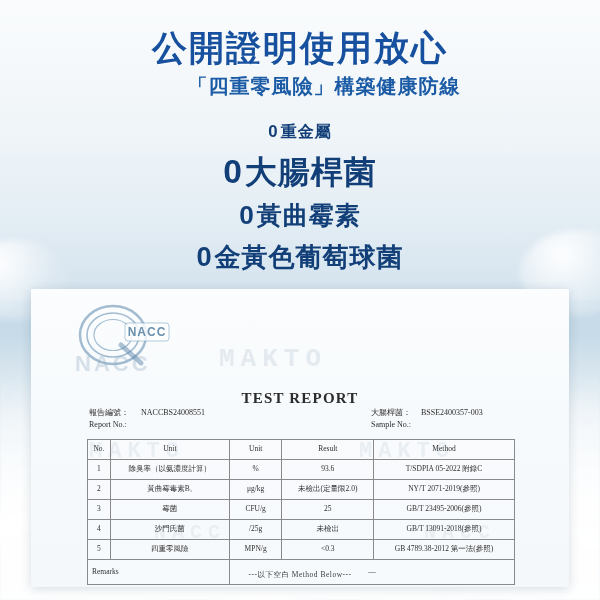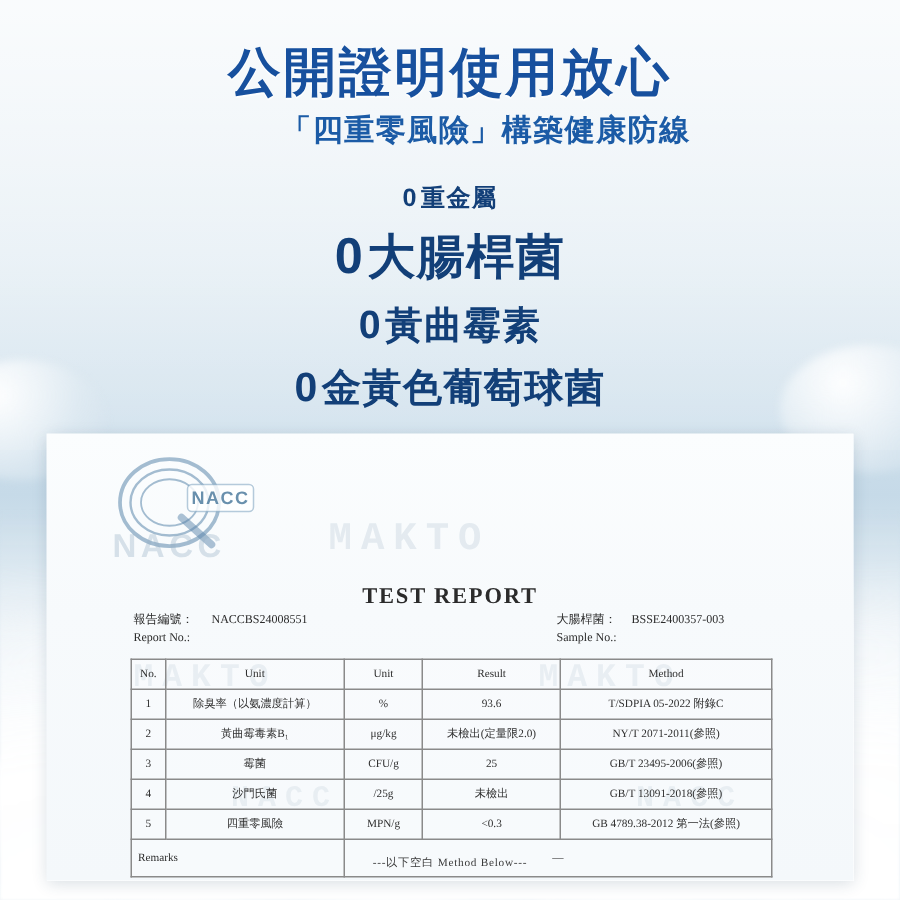--- a/index.html
+++ b/index.html
@@ -317,21 +317,21 @@
           <td class="item">除臭率（以氨濃度計算）</td>
           <td class="unit">%</td>
           <td class="result">93.6</td>
           <td class="method">T/SDPIA 05-2022 附錄C</td>
         </tr>
         <tr>
           <td class="no">2</td>
           <td class="item">黃曲霉毒素B₁</td>
           <td class="unit">μg/kg</td>
           <td class="result">未檢出(定量限2.0)</td>
-          <td class="method">NY/T 2071-2011(參照)</td>
+          <td class="method">NY/T 2071-2019(參照)</td>
         </tr>
         <tr>
           <td class="no">3</td>
           <td class="item">霉菌</td>
           <td class="unit">CFU/g</td>
           <td class="result">25</td>
           <td class="method">GB/T 23495-2006(參照)</td>
         </tr>
         <tr>
           <td class="no">4</td>

